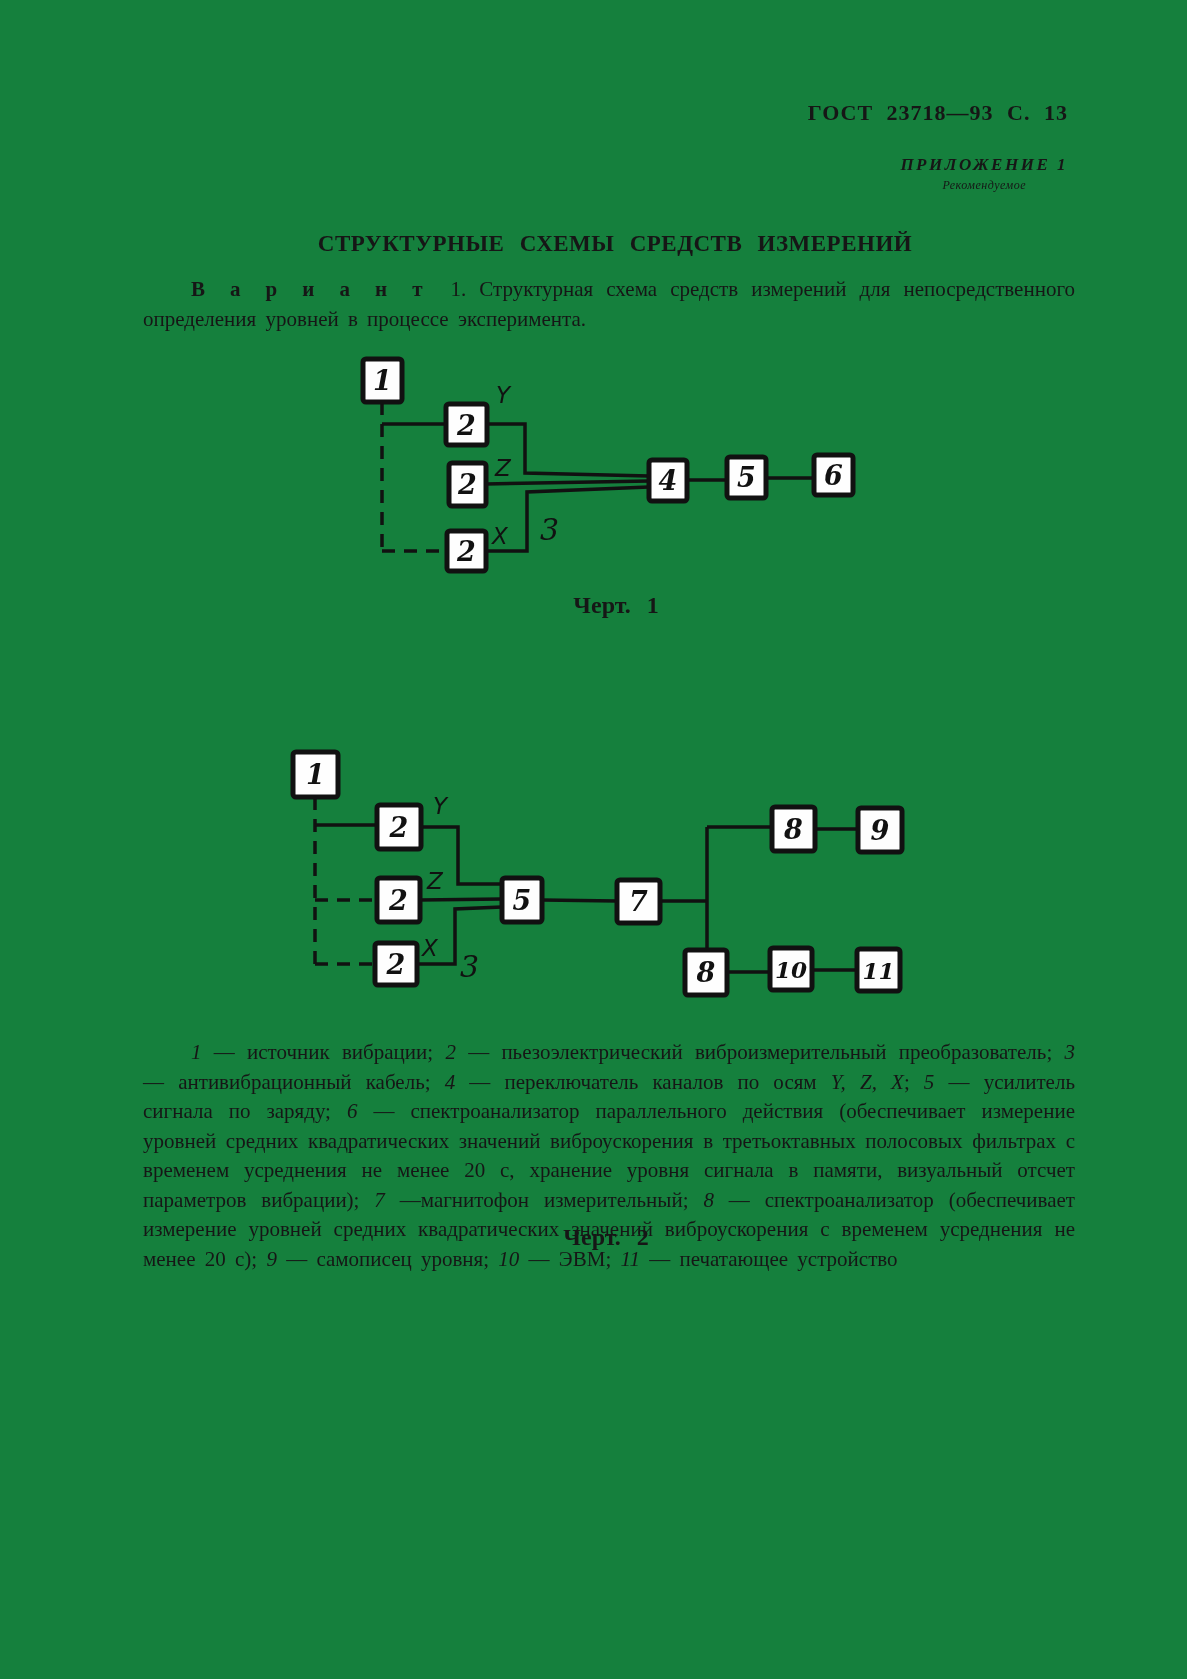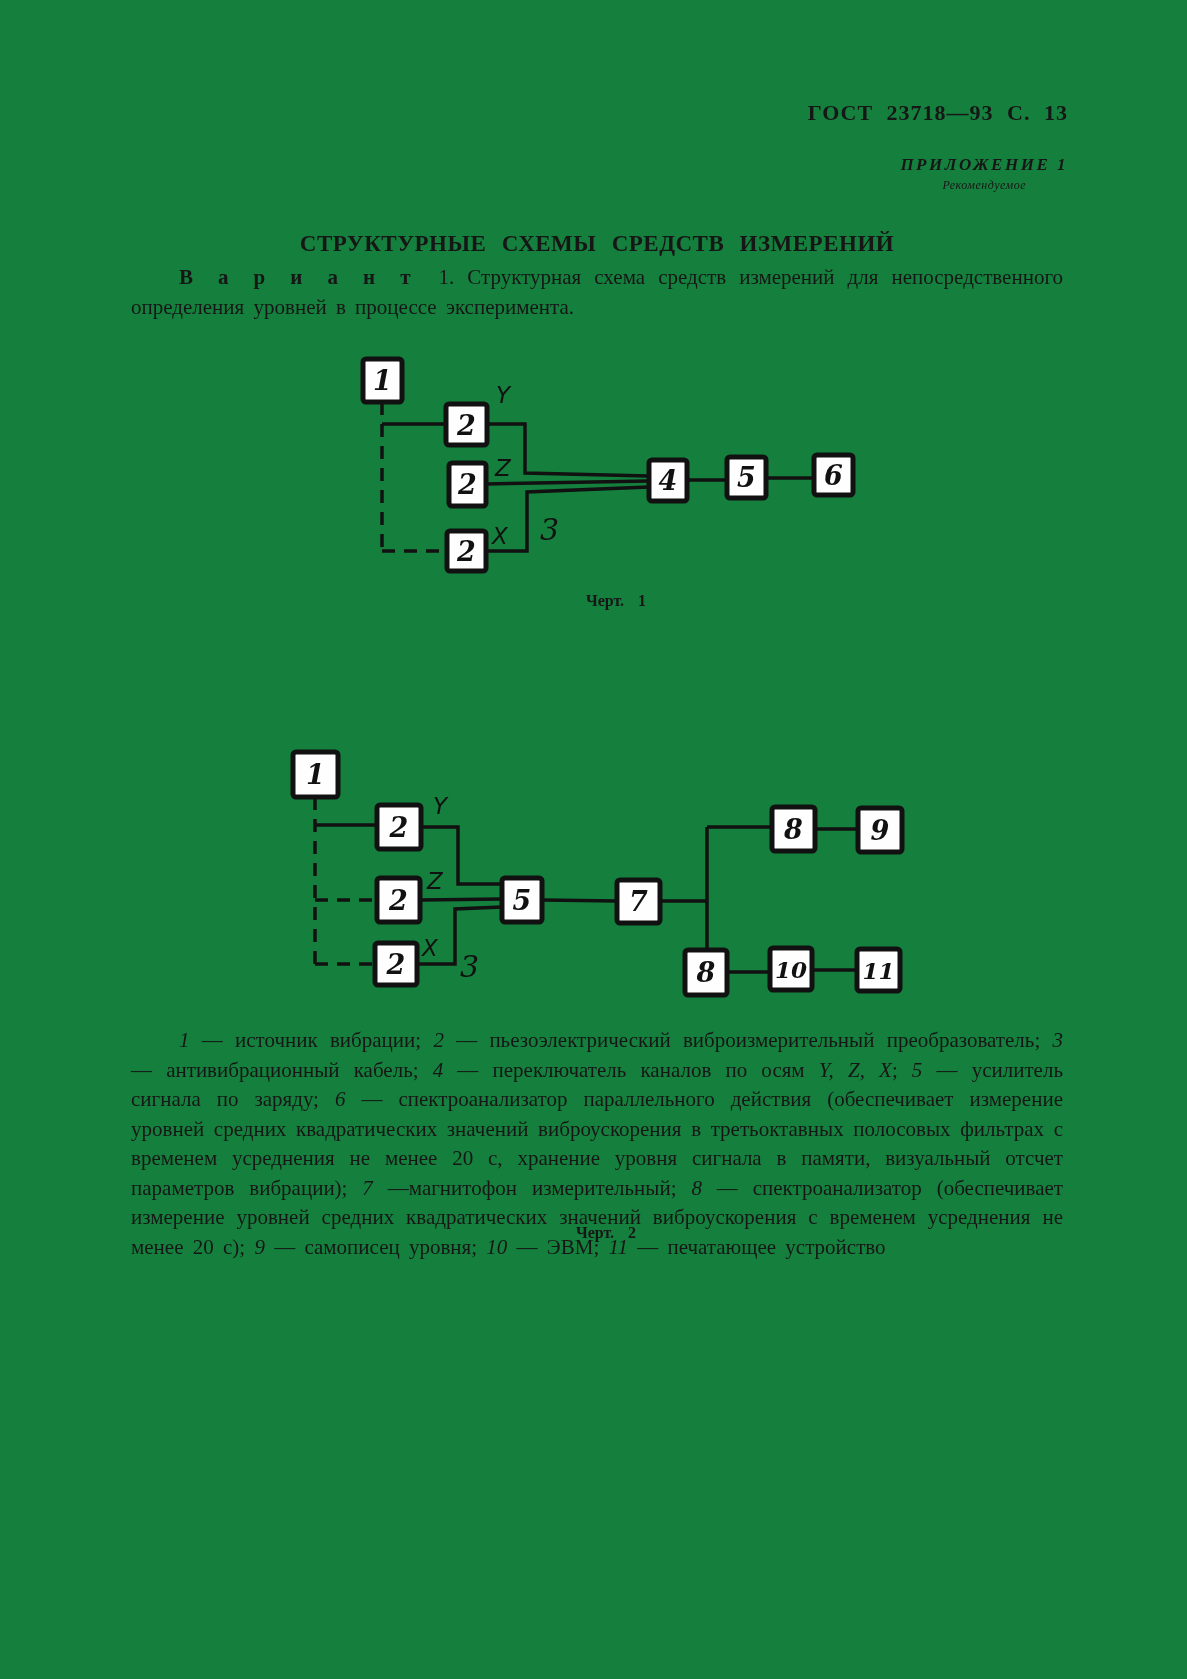--- a/index.html
+++ b/index.html
@@ -17,38 +17,38 @@
     font-size:22px;font-weight:bold;
     letter-spacing:1px;word-spacing:7px;white-space:nowrap;
   }
   .appendix{
     position:absolute;top:153px;right:119px;
     text-align:center;line-height:1.4;
   }
   .app1{font-size:17px;font-style:italic;font-weight:bold;letter-spacing:2.5px;white-space:nowrap;}
   .app2{font-size:12px;font-style:italic;letter-spacing:0.5px;}
   .title{
-    position:absolute;top:231px;left:131px;width:932px;
+    position:absolute;top:231px;left:149px;width:932px;
     text-align:center;font-size:23px;font-weight:bold;
     word-spacing:9px;letter-spacing:0.5px;
   }
   .para{
-    position:absolute;left:131px;width:932px;margin:0;
+    position:absolute;left:131px;width:932px;margin:12px;
     font-size:21px;line-height:30px;
     text-align:justify;text-indent:48px;
     word-spacing:4px;
   }
   .p1{top:262px;}
   .p2{top:621px;}
   .legend{top:1026px;line-height:29.5px;}
   .vlabel{font-weight:bold;letter-spacing:6px;}
   .vnum{margin-left:22px;}
   .caption{
     position:absolute;width:932px;text-align:center;
-    font-size:16px;font-weight:bold;word-spacing:10px;
+    font-size:24px;font-weight:bold;word-spacing:10px;
   }
   .c1{top:592px;left:150px;}
   .c2{top:1224px;left:140px;}
   .it{font-style:italic;}
   svg{position:absolute;}
   .d1{left:290px;top:330px;}
   .d2{left:270px;top:740px;}
   .ln{stroke:#111;stroke-width:3.5;fill:none;}
   .dash{stroke:#111;stroke-width:3.5;fill:none;stroke-dasharray:13 9;}
   .bx{fill:#fefefe;stroke:#111;stroke-width:5;rx:3;}

